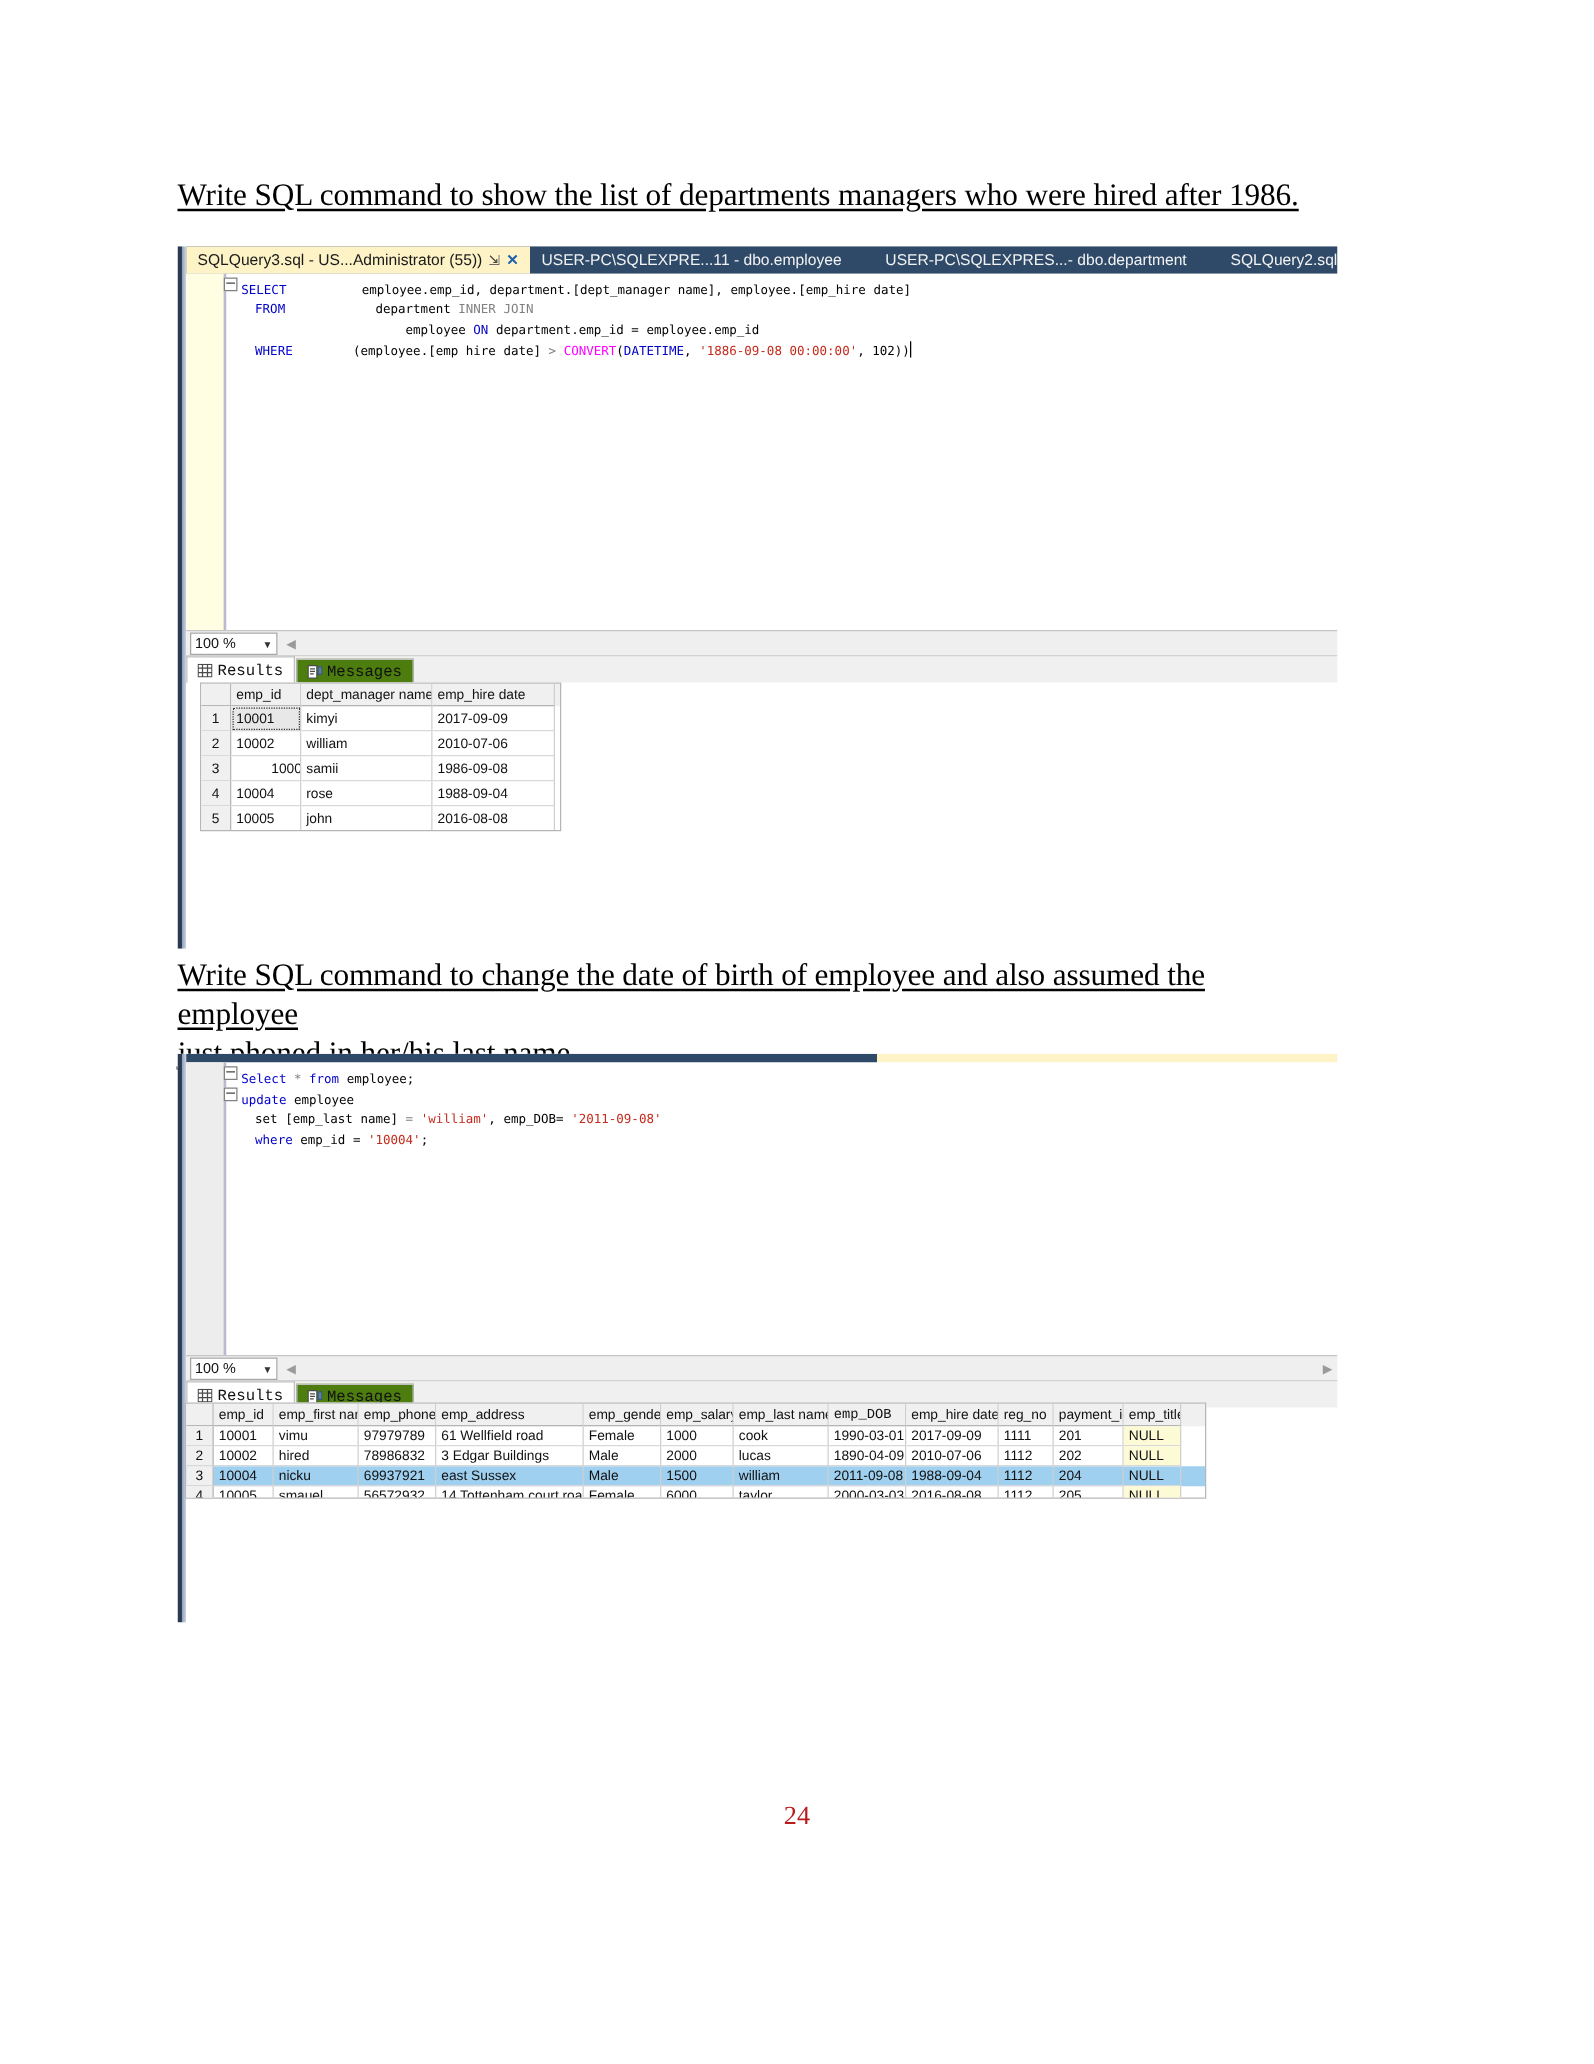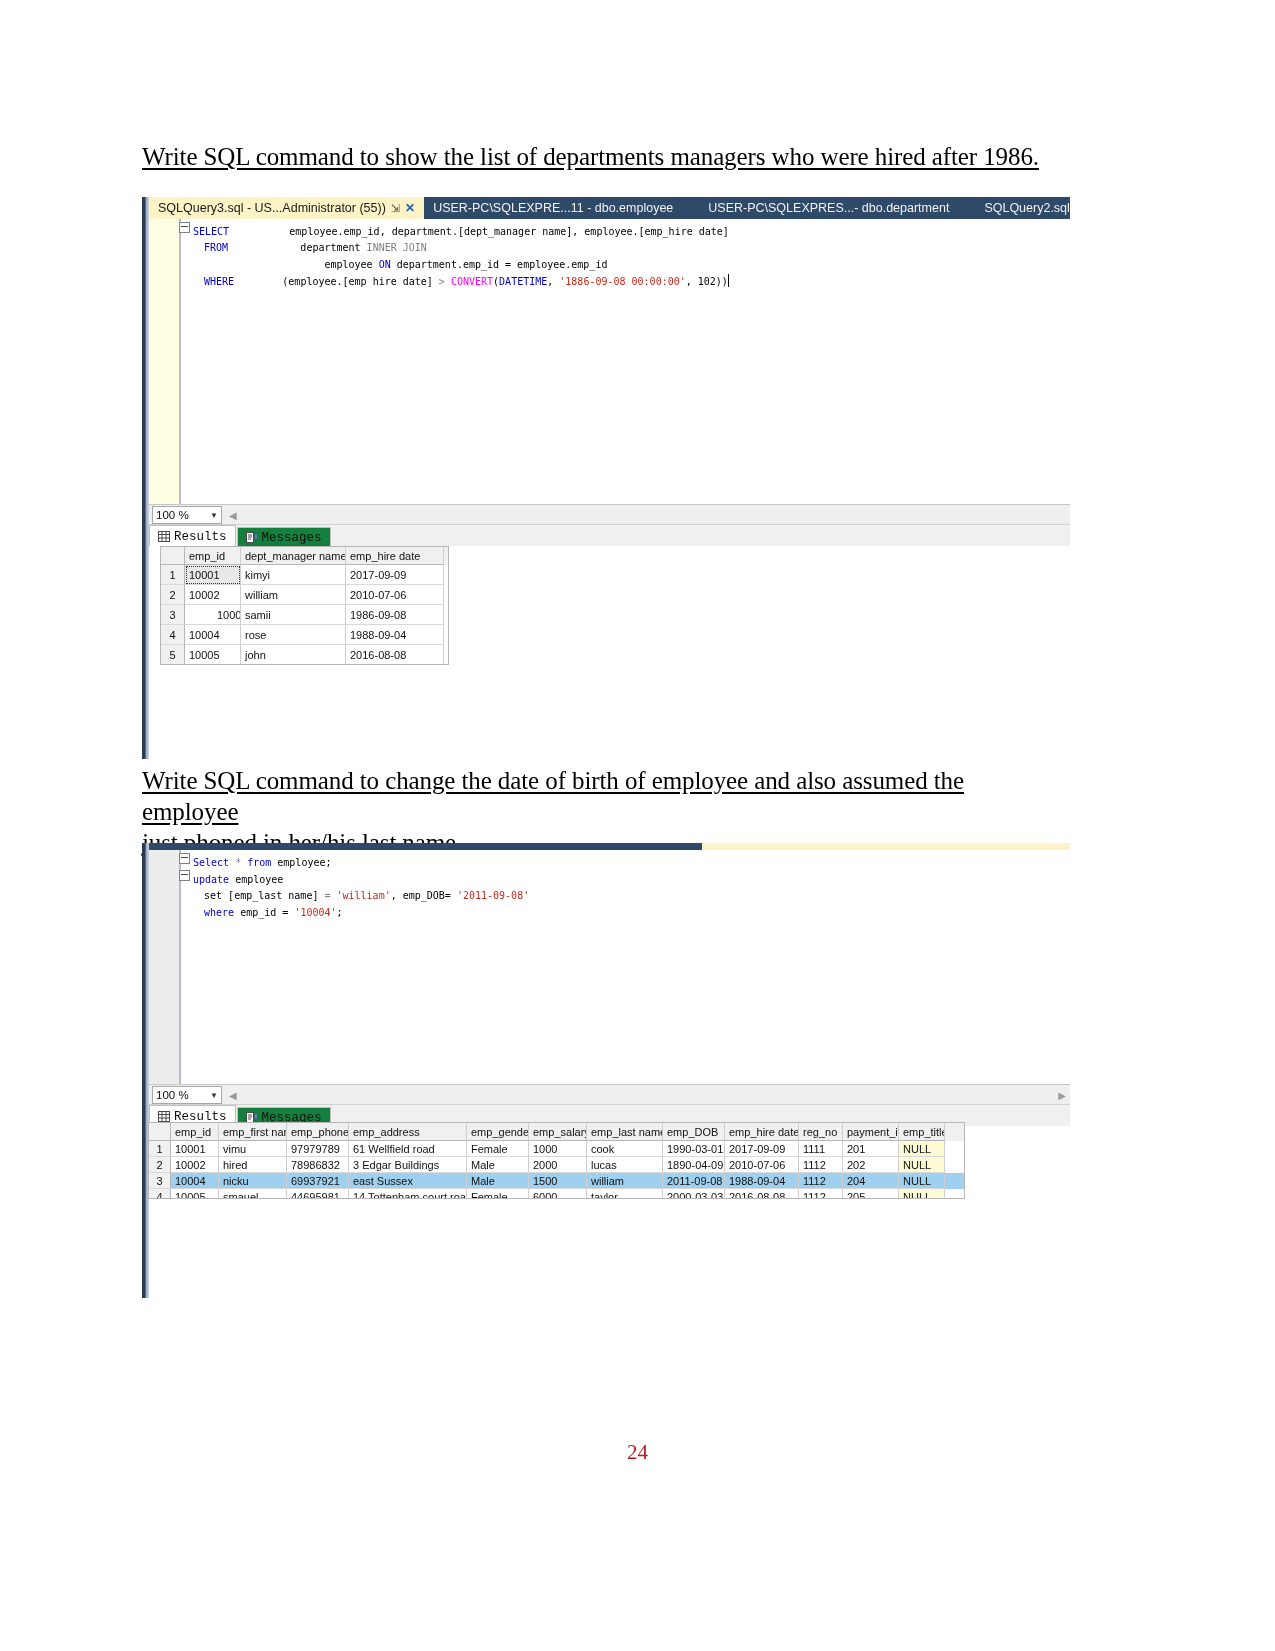--- a/index.html
+++ b/index.html
@@ -139,21 +139,21 @@
     position:absolute; left:7px; right:0; height:22px;
     background:#f0f0f0; border-top:1px solid #d2d2d2;
     display:flex; align-items:flex-end;
     font-family:Liberation Mono, monospace;
   }
   .rtab{
     display:flex; align-items:center; gap:4px;
     height:19px; padding:0 8px;
     font-size:12.5px; color:#111;
     border:1px solid #bfbfbf; border-bottom:none;
-    background:#15803d;
+    background:#4d7c0f;
     margin-right:1px;
   }
   .rtab.active{ background:#ffffff; height:21px; }
   .ricon{ display:inline-block; width:12px; height:11px; }
 
   
   .grid{
     position:absolute;
     background:#ffffff;
     border:1px solid #b6b6b6;
@@ -393,21 +393,21 @@
   <div class="grid" id="grid2">
       <div class="grow ghead">
         <div class="gcell rn" style="width: 22px; min-width: 22px;"></div>
         <div class="gcell" style="width: 48px; min-width: 48px;">emp_id</div>
         <div class="gcell" style="width: 68px; min-width: 68px;">emp_first name</div>
         <div class="gcell" style="width: 62px; min-width: 62px;">emp_phone</div>
         <div class="gcell" style="width: 118px; min-width: 118px;">emp_address</div>
         <div class="gcell" style="width: 62px; min-width: 62px;">emp_gender</div>
         <div class="gcell" style="width: 58px; min-width: 58px;">emp_salary</div>
         <div class="gcell" style="width: 76px; min-width: 76px;">emp_last name</div>
-        <div class="gcell" style="width: 62px; min-width: 62px;">emp_DOB</div>
+        <div class="gcell" style="width: 62px; min-width: 62px; font-family: Liberation Mono, monospace;">emp_DOB</div>
         <div class="gcell" style="width: 74px; min-width: 74px;">emp_hire date</div>
         <div class="gcell" style="width: 44px; min-width: 44px;">reg_no</div>
         <div class="gcell" style="width: 56px; min-width: 56px;">payment_id</div>
         <div class="gcell" style="width: 46px; min-width: 46px;">emp_title</div>
       </div>
       <div class="grow" style="height: 16px;">
         <div class="gcell rn" style="width: 22px; min-width: 22px;">1</div>
         <div class="gcell" style="width: 48px; min-width: 48px;">10001</div>
         <div class="gcell" style="width: 68px; min-width: 68px;">vimu</div>
         <div class="gcell" style="width: 62px; min-width: 62px;">97979789</div>
@@ -448,21 +448,21 @@
         <div class="gcell" style="width: 62px; min-width: 62px;">2011-09-08</div>
         <div class="gcell" style="width: 74px; min-width: 74px;">1988-09-04</div>
         <div class="gcell" style="width: 44px; min-width: 44px;">1112</div>
         <div class="gcell" style="width: 56px; min-width: 56px;">204</div>
         <div class="gcell" style="width: 46px; min-width: 46px;">NULL</div>
       </div>
       <div class="grow" style="height: 16px;">
         <div class="gcell rn" style="width: 22px; min-width: 22px;">4</div>
         <div class="gcell" style="width: 48px; min-width: 48px;">10005</div>
         <div class="gcell" style="width: 68px; min-width: 68px;">smauel</div>
-        <div class="gcell" style="width: 62px; min-width: 62px;">44695981</div>
+        <div class="gcell" style="width: 62px; min-width: 62px;">56572932</div>
         <div class="gcell" style="width: 118px; min-width: 118px;">14 Tottenham court road</div>
         <div class="gcell" style="width: 62px; min-width: 62px;">Female</div>
         <div class="gcell" style="width: 58px; min-width: 58px;">6000</div>
         <div class="gcell" style="width: 76px; min-width: 76px;">taylor</div>
         <div class="gcell" style="width: 62px; min-width: 62px;">2000-03-03</div>
         <div class="gcell" style="width: 74px; min-width: 74px;">2016-08-08</div>
         <div class="gcell" style="width: 44px; min-width: 44px;">1112</div>
         <div class="gcell" style="width: 56px; min-width: 56px;">205</div>
         <div class="gcell nullc" style="width: 46px; min-width: 46px;">NULL</div>
       </div>

